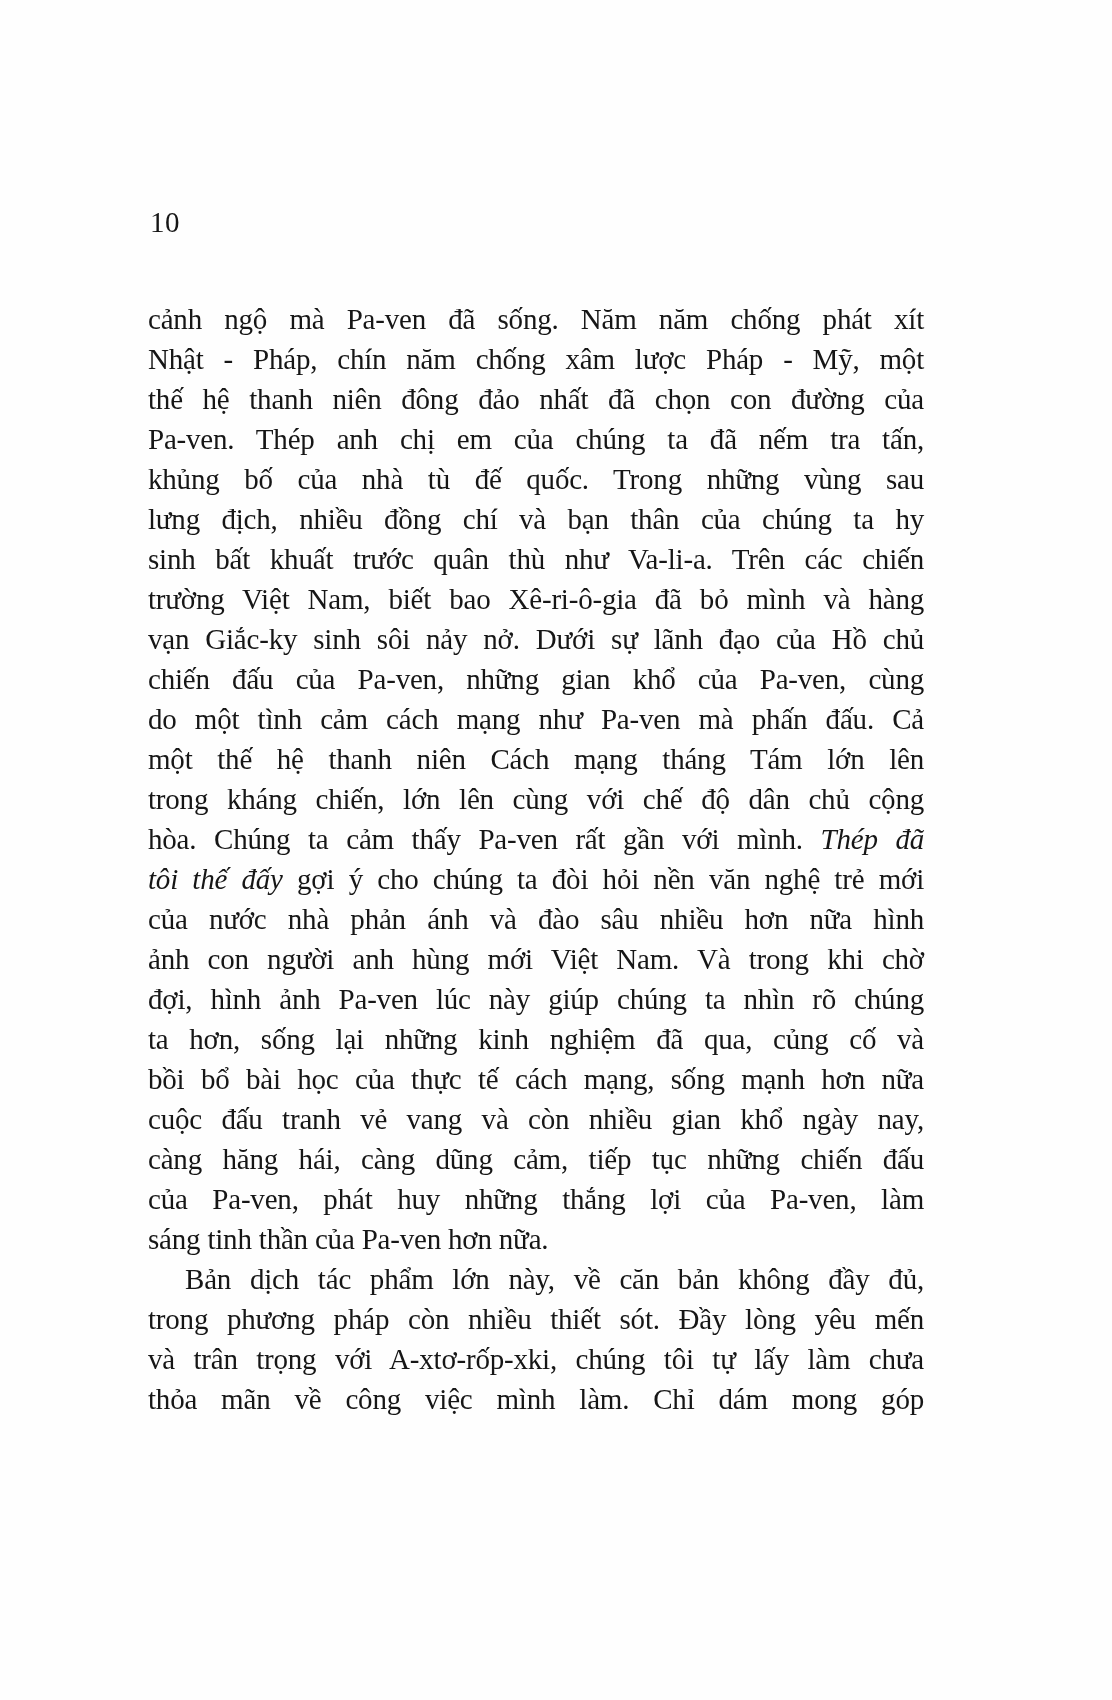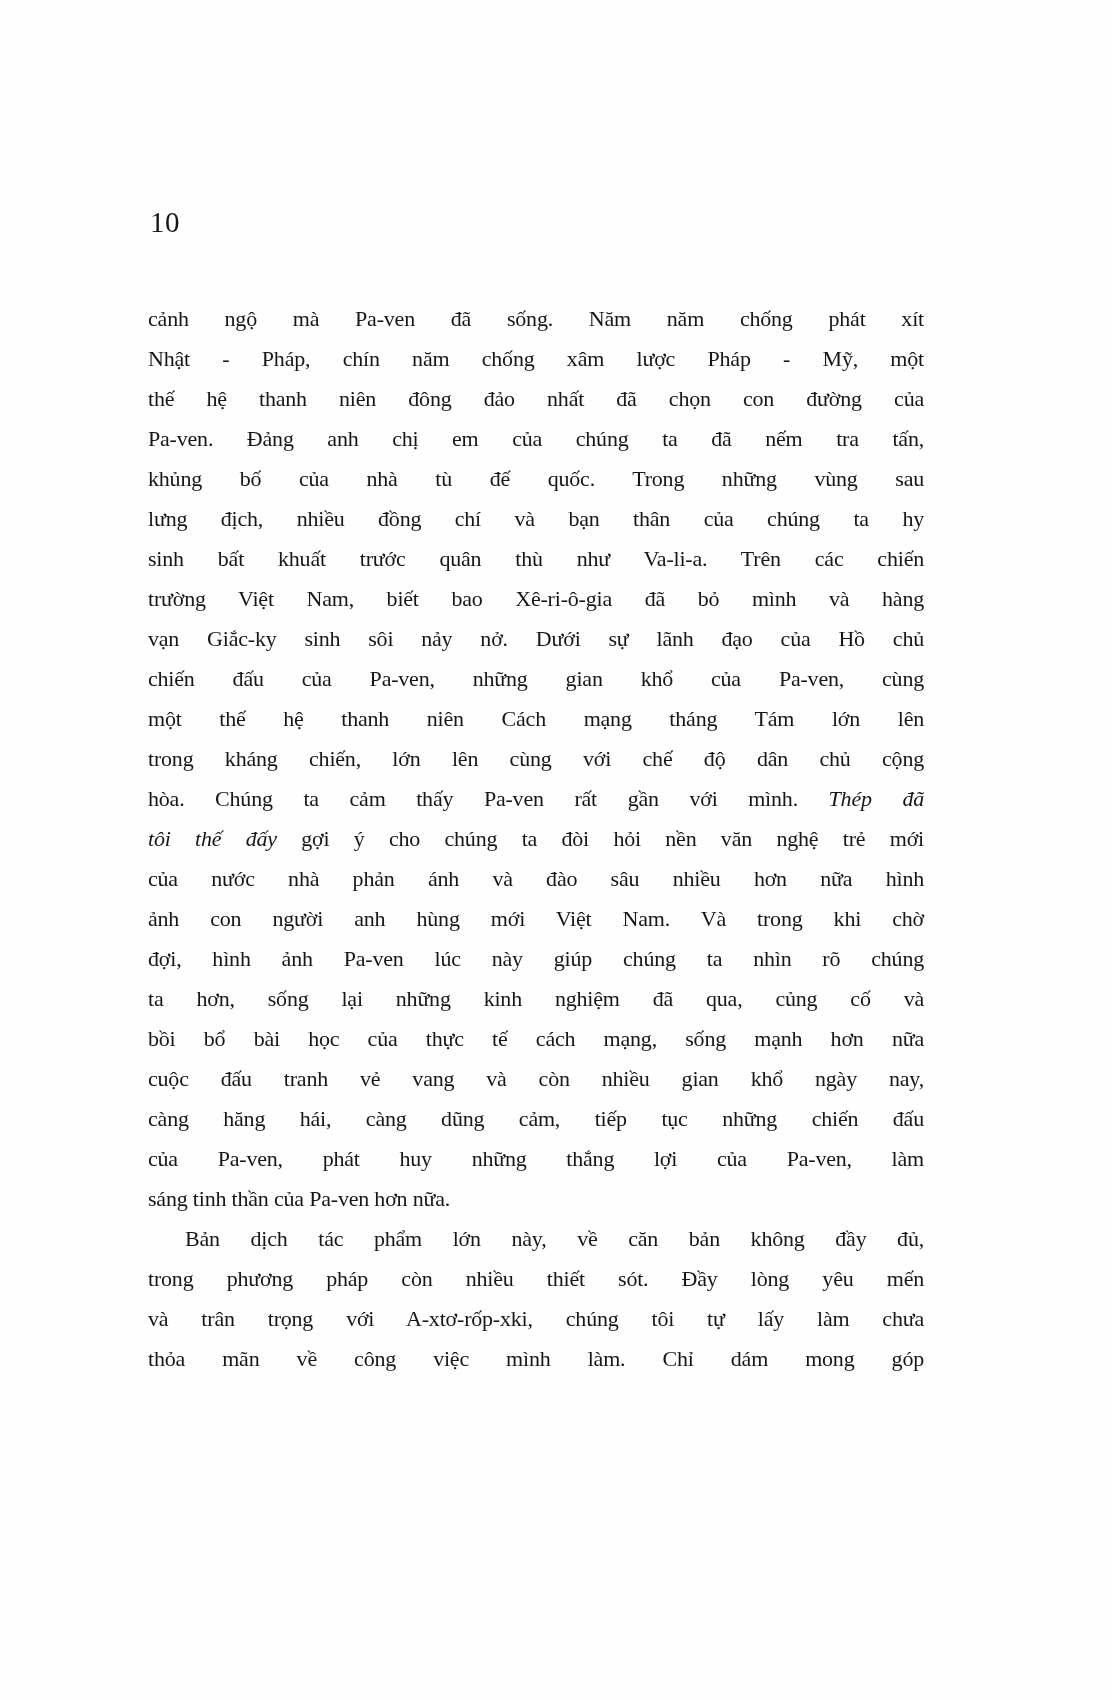--- a/index.html
+++ b/index.html
@@ -25,21 +25,21 @@
     line-height: 32px;
     letter-spacing: 0.5px;
   }
   .text-block {
     position: absolute;
     left: 148px;
     top: 299px;
     width: 776px;
   }
   .line {
-    font-size: 22px;
+    font-size: 29px;
     line-height: 40px;
     letter-spacing: -0.2px;
     text-align: justify;
     text-align-last: justify;
     white-space: normal;
   }
   .line.last {
     text-align: right;
     text-align-last: left;
   }
@@ -51,27 +51,28 @@
 </style>
 </head>
 <body>
 
 <div class="book-page">
   <div class="page-number">10</div>
   <div class="text-block">
       <div class="line"><span>cảnh ngộ mà Pa-ven đã sống. Năm năm chống phát xít</span></div>
       <div class="line"><span>Nhật - Pháp, chín năm chống xâm lược Pháp - Mỹ, một</span></div>
       <div class="line"><span>thế hệ thanh niên đông đảo nhất đã chọn con đường của</span></div>
-      <div class="line"><span>Pa-ven. Đảng anh chị em của chúng ta đã nếm tra tấn,</span></div>
+      <div class="line"><span>Pa-ven. Thép anh chị em của chúng ta đã nếm tra tấn,</span></div>
       <div class="line"><span>khủng bố của nhà tù đế quốc. Trong những vùng sau</span></div>
       <div class="line"><span>lưng địch, nhiều đồng chí và bạn thân của chúng ta hy</span></div>
       <div class="line"><span>sinh bất khuất trước quân thù như Va-li-a. Trên các chiến</span></div>
       <div class="line"><span>trường Việt Nam, biết bao Xê-ri-ô-gia đã bỏ mình và hàng</span></div>
       <div class="line"><span>vạn Giắc-ky sinh sôi nảy nở. Dưới sự lãnh đạo của Hồ chủ</span></div>
       <div class="line"><span>chiến đấu của Pa-ven, những gian khổ của Pa-ven, cùng</span></div>
+      <div class="line"><span>do một tình cảm cách mạng như Pa-ven mà phấn đấu. Cả</span></div>
       <div class="line"><span>một thế hệ thanh niên Cách mạng tháng Tám lớn lên</span></div>
       <div class="line"><span>trong kháng chiến, lớn lên cùng với chế độ dân chủ cộng</span></div>
       <div class="line"><span>hòa. Chúng ta cảm thấy Pa-ven rất gần với mình. </span><em>Thép đã</em></div>
       <div class="line"><em>tôi thế đấy</em><span> gợi ý cho chúng ta đòi hỏi nền văn nghệ trẻ mới</span></div>
       <div class="line"><span>của nước nhà phản ánh và đào sâu nhiều hơn nữa hình</span></div>
       <div class="line"><span>ảnh con người anh hùng mới Việt Nam. Và trong khi chờ</span></div>
       <div class="line"><span>đợi, hình ảnh Pa-ven lúc này giúp chúng ta nhìn rõ chúng</span></div>
       <div class="line"><span>ta hơn, sống lại những kinh nghiệm đã qua, củng cố và</span></div>
       <div class="line"><span>bồi bổ bài học của thực tế cách mạng, sống mạnh hơn nữa</span></div>
       <div class="line"><span>cuộc đấu tranh vẻ vang và còn nhiều gian khổ ngày nay,</span></div>

